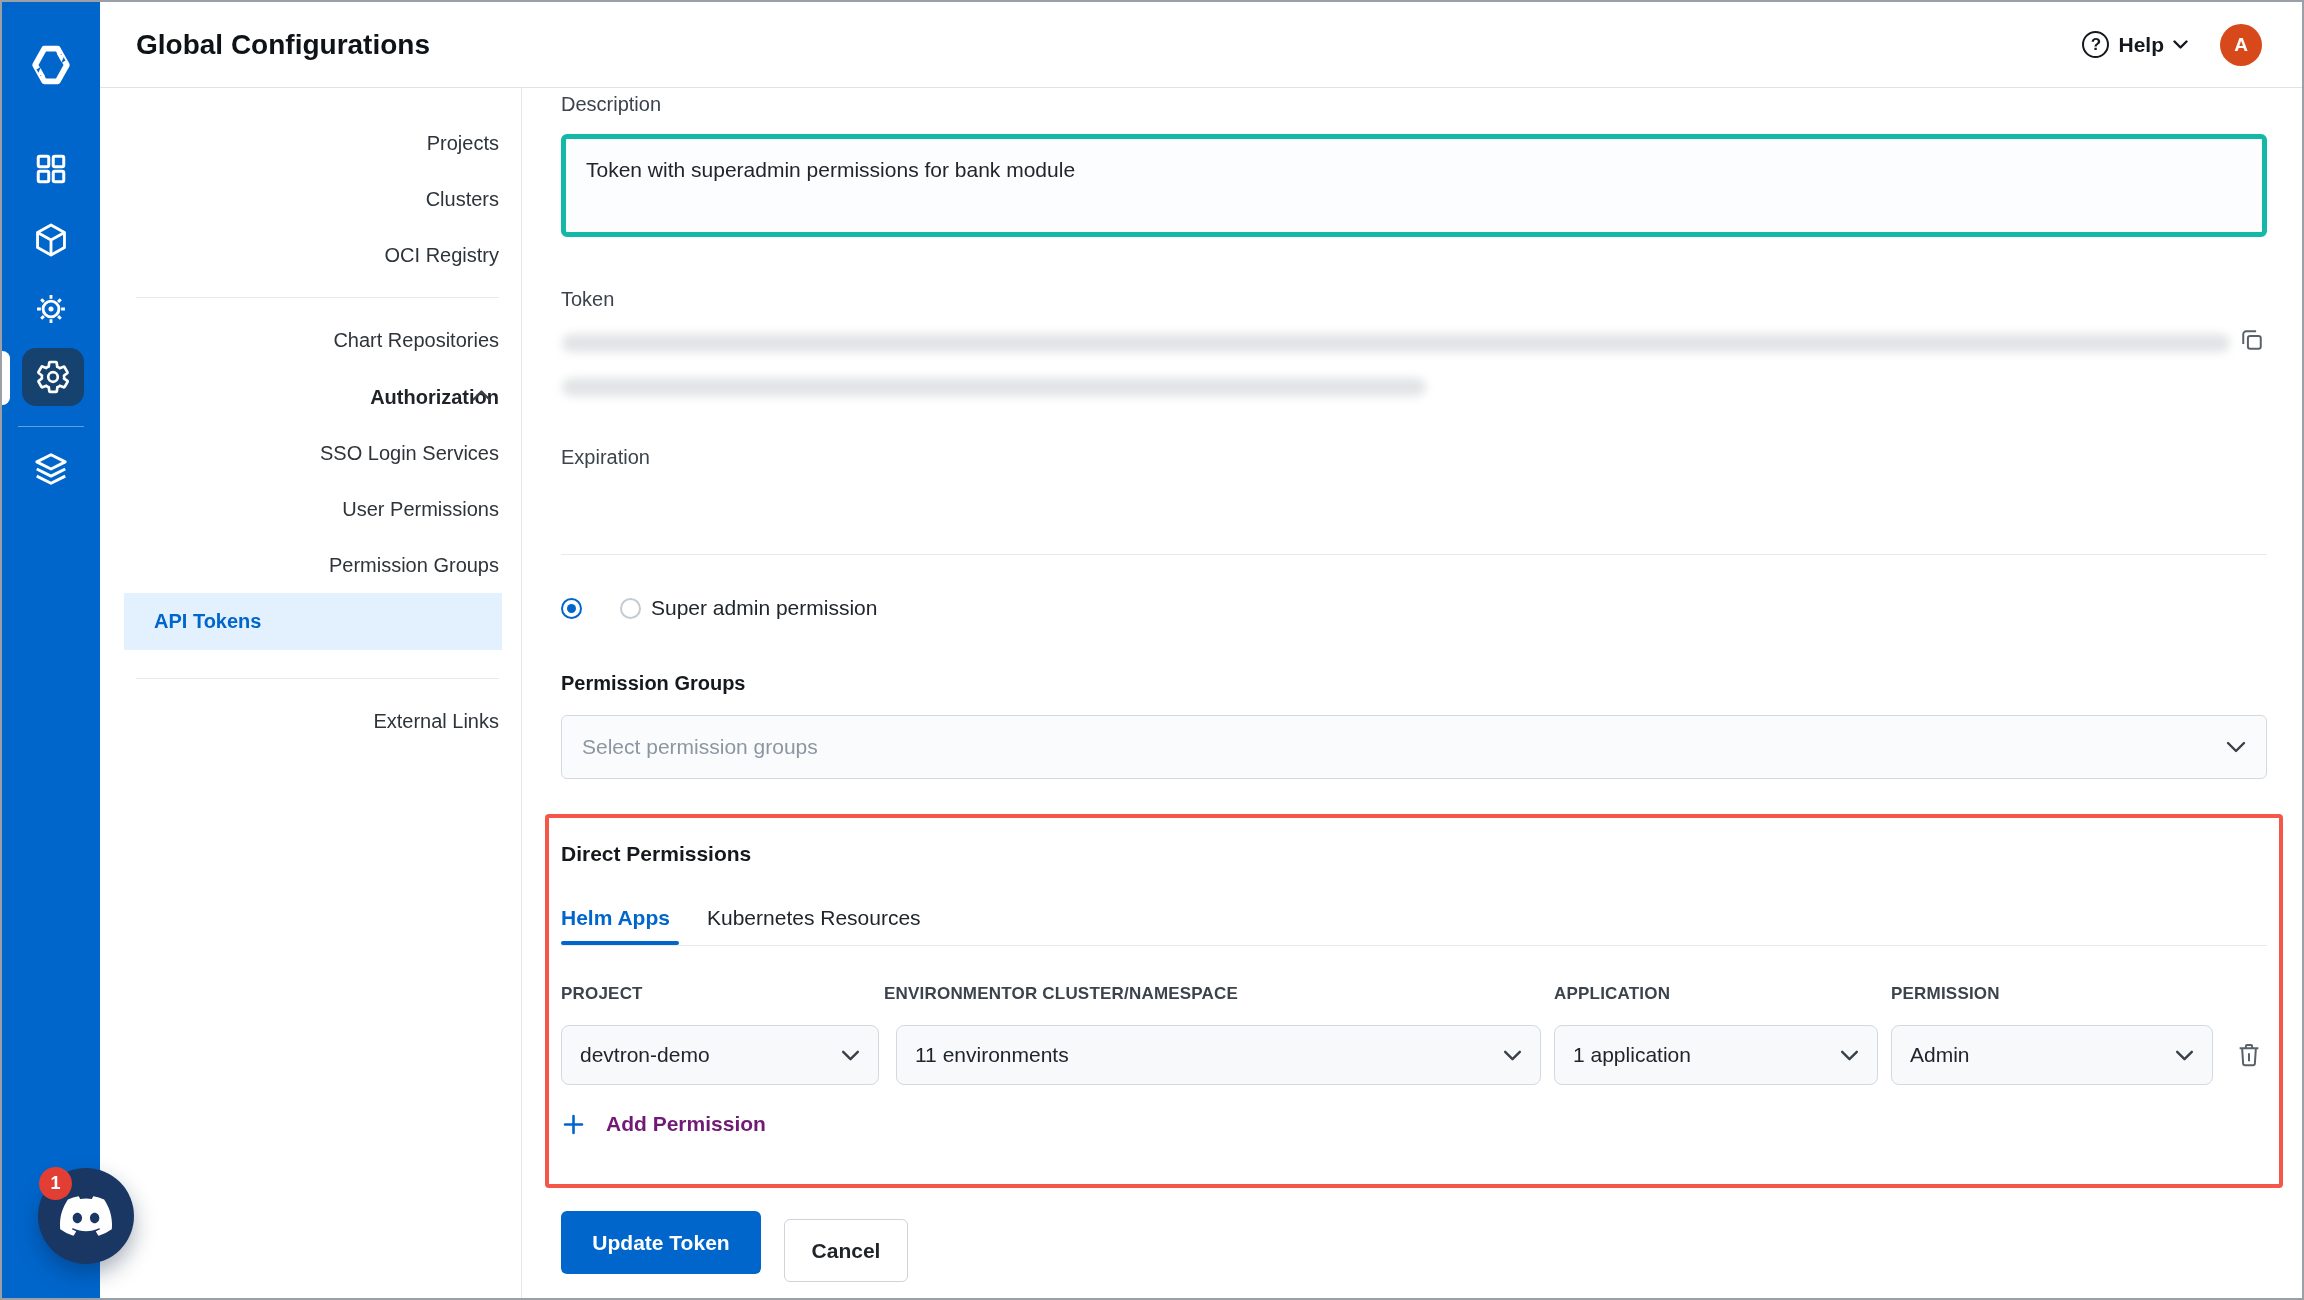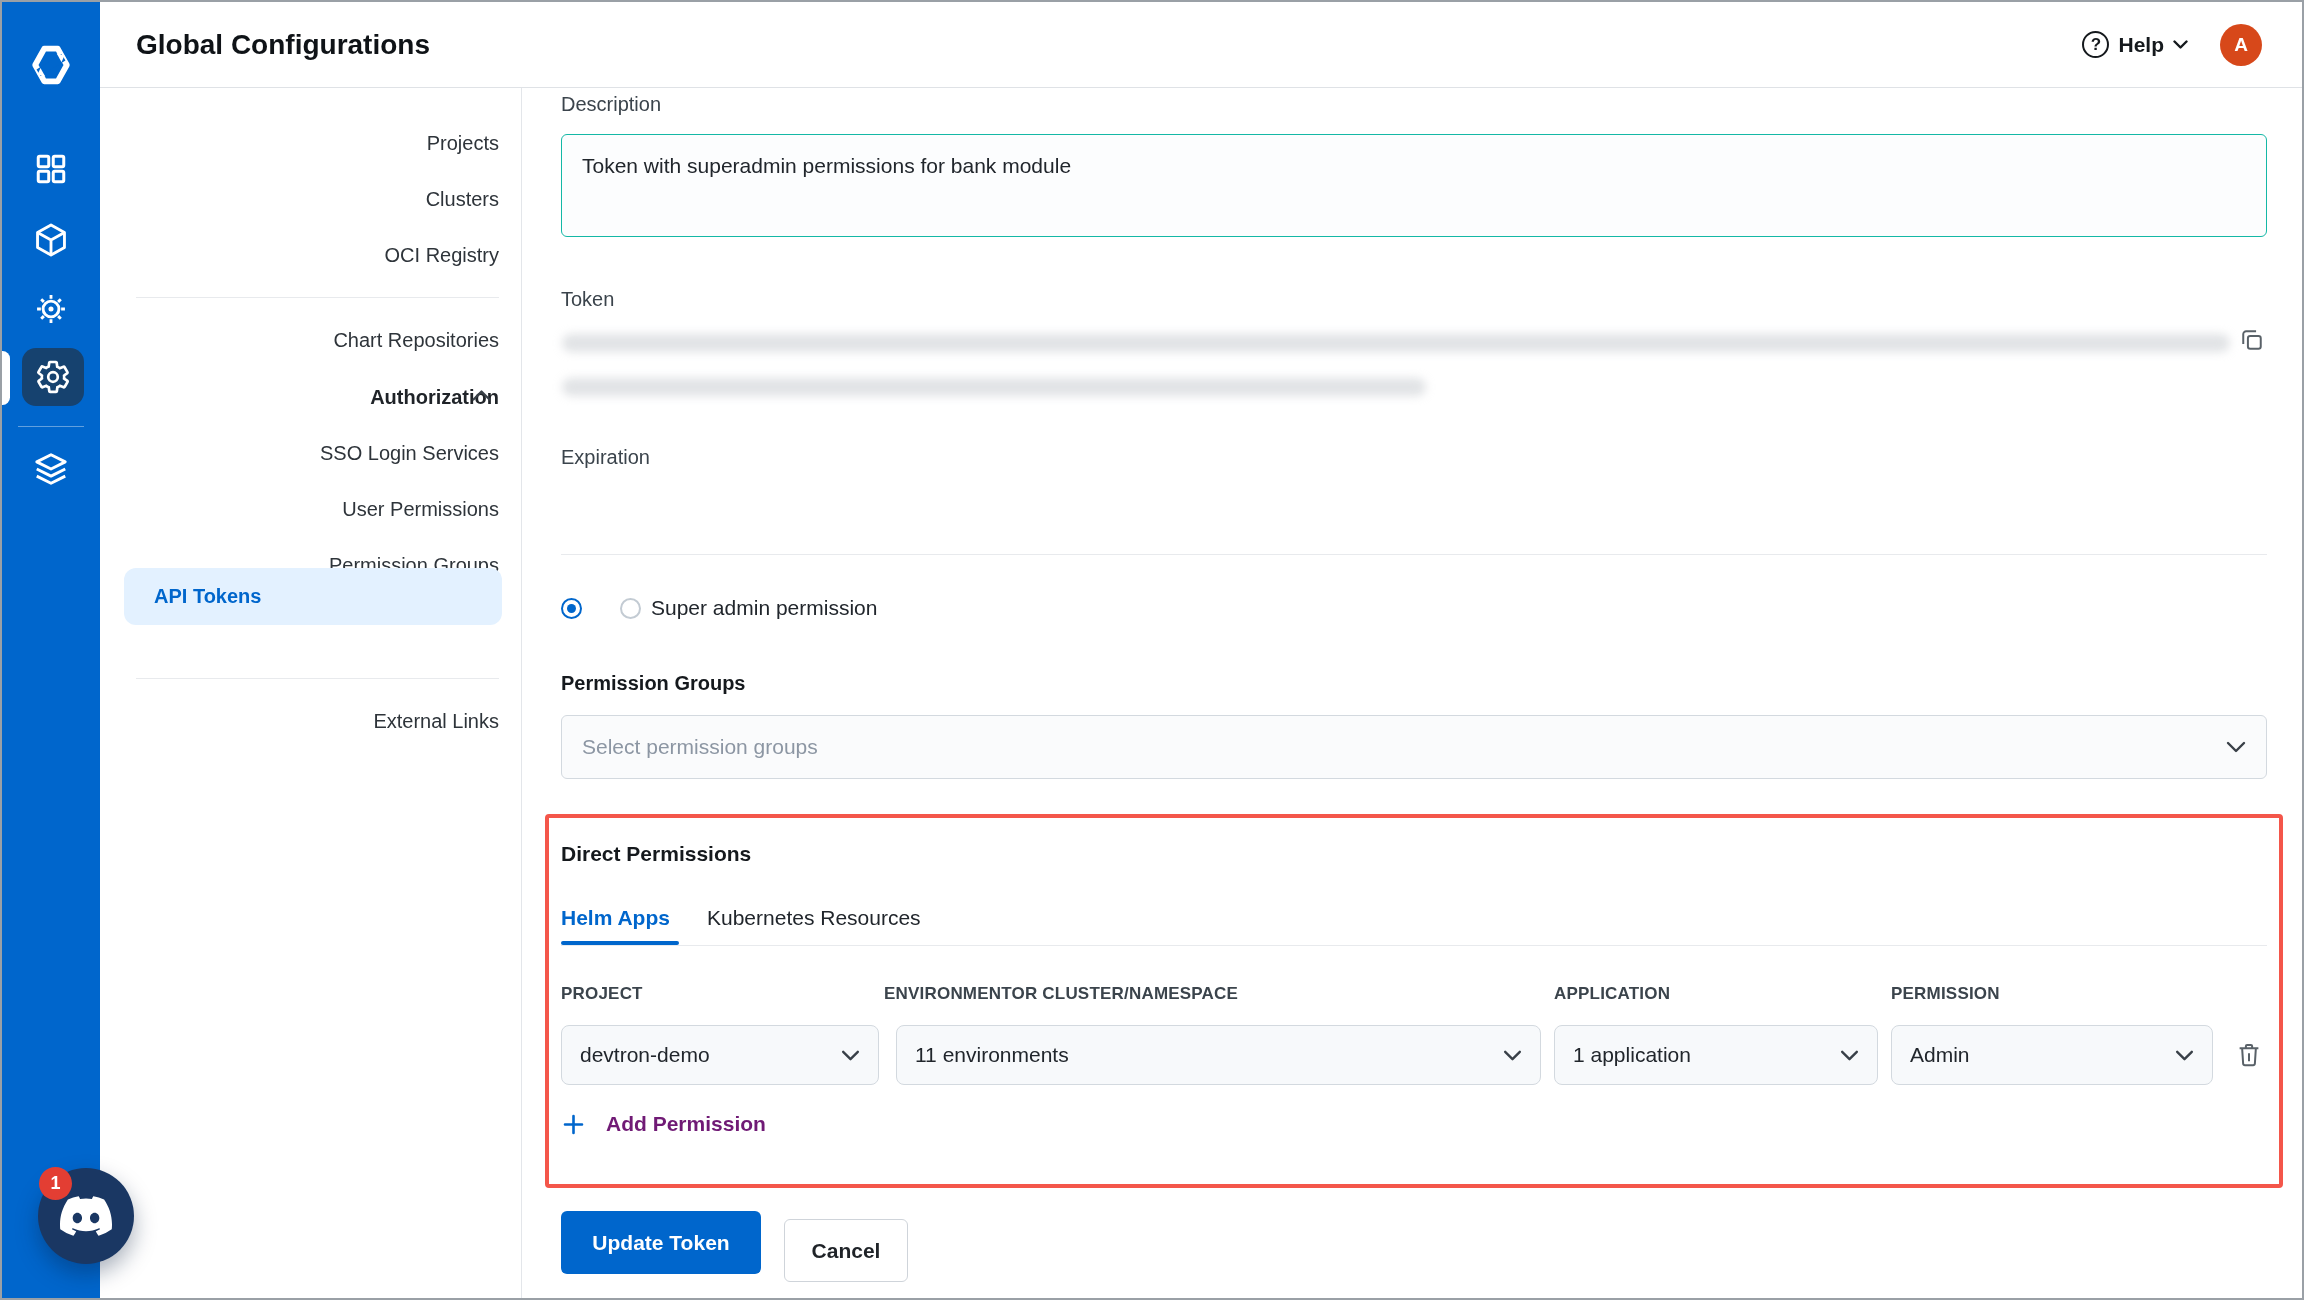--- a/index.html
+++ b/index.html
@@ -36,31 +36,31 @@
     display:flex; align-items:center; justify-content:center; font-size:19px; font-weight:700; margin-left:14px; }
 
   
   #nav { position:absolute; left:98px; top:86px; bottom:0; width:422px; background:#fff;
     border-right:1px solid #e3e6ea; z-index:3;text-align:right; }
   .nav-item { position:absolute; left:36px; right:22px; height:40px; line-height:40px;
     font-size:20px; color:#2e343a; cursor:pointer; white-space:nowrap; }
   .nav-item.sub { left:54px; }
   .nav-item.bold { font-weight:600; color:#1f2328; }
   .nav-divider { position:absolute; left:36px; right:22px; height:1px; background:#e8eaed; }
-  #nav-api-pill { position:absolute; left:24px; top:480px; width:378px; height:57px;
-    background:#E3F1FF; border-radius:12px; cursor:pointer; }
+  #nav-api-pill { position:absolute; left:24px; top:505px; width:378px; height:57px;
+    background:#E3F1FF; border-radius:0; cursor:pointer; }
   #nav-api-pill .lbl { position:absolute; left:30px; top:0; height:57px; line-height:57px;
     font-size:20px; font-weight:600; color:#0066CC; }
   #auth-chevron { position:absolute; right:30px; top:302px; }
 
   
   #main { position:absolute; left:520px; top:86px; right:0; bottom:0; background:#fff; }
   .f-label { position:absolute; left:39px; font-size:20px; color:#3b444c; }
   #desc-box { position:absolute; left:39px; top:46px; width:1706px; height:103px;
-    background:#fcfdfe; border:1px solid #14b8a6; border-radius:6px; resize:none;
+    background:#fcfdfe; border:5px solid #14b8a6; border-radius:6px; resize:none;
     padding:16px 20px; font-size:21px; color:#21262c; font-family:inherit; line-height:1.4; }
   .blur-bar { position:absolute; left:40px; height:18px; background:#c3c7cc; opacity:.5;
     filter:blur(5px); border-radius:9px; }
   #copy-btn { position:absolute; left:1714px; top:236px; width:32px; height:32px; cursor:pointer;
     display:flex; align-items:center; justify-content:center; }
   #exp-line { position:absolute; left:39px; top:404px; font-size:21px; color:#3b444c; }
   #exp-line b { color:#15191d; font-weight:700; }
   #exp-link { color:#0066CC; font-weight:600; cursor:pointer; }
   #hr1 { position:absolute; left:39px; top:466px; width:1706px; height:1px; background:#e8eaed; }
 

